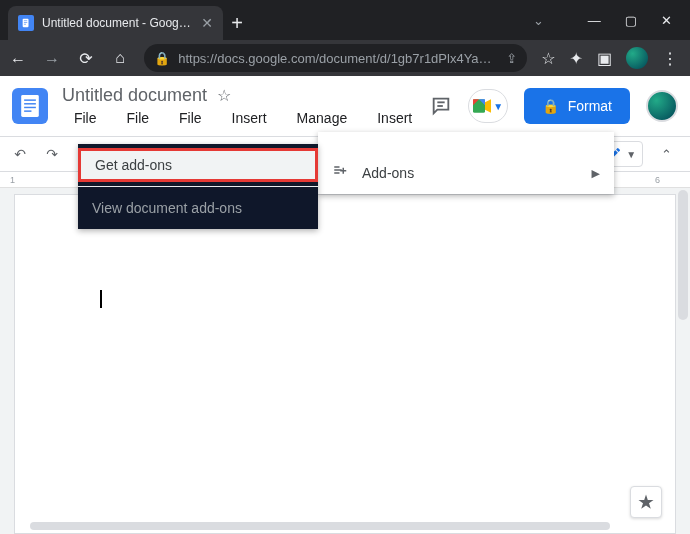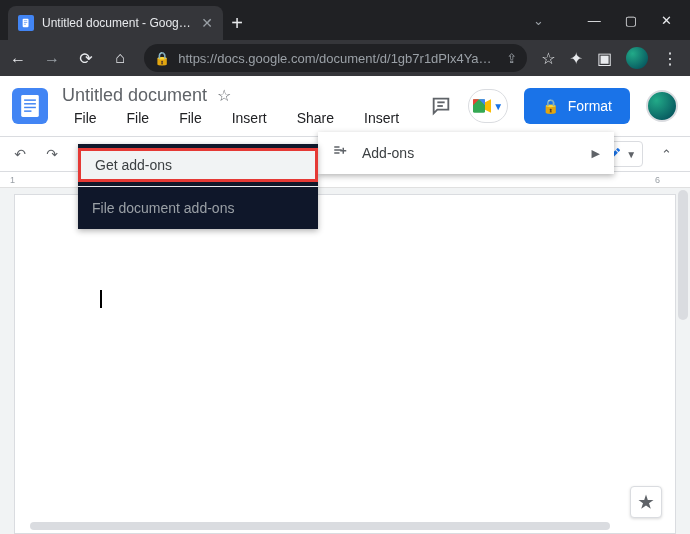--- a/index.html
+++ b/index.html
@@ -66,21 +66,21 @@
 
   
   .dropdown1 { position:absolute; left: 78px; top: 144px; width: 240px; background:#0f172a; box-shadow: 0 2px 6px rgba(0,0,0,0.3); z-index:10; padding: 6px 0; }
   .dd-item { height: 30px; display:flex; align-items:center; padding: 0 14px; font-size:14px; color:#3c4043; }
   .dd-item.disabled { color:#9aa0a6; }
   .dd-item.highlighted { background:#f1f3f4; }
   .dd-item.boxed { border: 3px solid #e53935; margin: -2px 0px; height: 34px; }
   .dd-sep { height:1px; background:#e8eaed; margin:6px 0; }
 
   .dropdown2 { position:absolute; left: 318px; top: 132px; width: 296px; background:#fff; box-shadow: 0 2px 6px rgba(0,0,0,0.3); z-index:9; padding: 6px 0; }
-  .dd2-item { height: 30px; display:flex; align-items:center; padding: 0 14px; font-size:14px; color:#3c4043; gap:12px; }
+  .dd2-item { height: 30px; display:flex; align-items:center; padding: 0 14px; font-size:14px; color:#3c4043; gap:12px;margin-top:20px; }
   .dd2-item .arrow-r { margin-left:auto; font-size:11px; color:#5f6368; }
   .dd2-icon { width:18px; height:18px; display:flex; align-items:center; justify-content:center; }
 
   
   .feedback-btn { position:absolute; right: 28px; bottom: 16px; width:32px; height:32px; background:#fff; border:1px solid #dadce0; border-radius:4px; display:flex; align-items:center; justify-content:center; color:#5f6368; box-shadow:0 1px 3px rgba(0,0,0,0.15); }
 
   
   .scrollbar-v { position:absolute; right:0; top:190px; width:14px; bottom:0; background:transparent; }
   .scrollbar-thumb { position:absolute; right:2px; top:0; width:10px; height:130px; background:#dadce0; border-radius:5px; }
   .scrollbar-h { position:absolute; left:30px; bottom:4px; right:80px; height:8px; background:#dadce0; border-radius:4px; }
@@ -143,21 +143,21 @@
   <div class="title-block">
     <div class="title-row">
       <span class="doc-title">Untitled document</span>
       <span class="star">☆</span>
     </div>
     <div class="menus">
       <span class="menu-item">File</span>
       <span class="menu-item">File</span>
       <span class="menu-item">File</span>
       <span class="menu-item">Insert</span>
-      <span class="menu-item">Share</span>
+      <span class="menu-item">Manage</span>
       <span class="menu-item">Insert</span>
     </div>
   </div>
   <div class="docs-header-right">
     <div class="comment-icon">
       <svg viewBox="0 0 24 24" width="22" height="22">
           <path fill="none" stroke="#5f6368" stroke-width="2" d="M4 4h16v12H8l-4 4V4z"></path>
           <line x1="8" y1="8" x2="16" y2="8" stroke="#5f6368" stroke-width="2"></line>
           <line x1="8" y1="12" x2="14" y2="12" stroke="#5f6368" stroke-width="2"></line>
         </svg>
@@ -203,21 +203,21 @@
 </div>
 
 <div class="cursor"></div>
 
 <div class="dropdown1">
   <div class="dd-item highlighted boxed">
     <span>Get add-ons</span>
   </div>
   <div class="dd-sep"></div>
   <div class="dd-item disabled">
-    <span>File document add-ons</span>
+    <span>View document add-ons</span>
   </div>
 </div>
 
 <div class="dropdown2">
   <div class="dd2-item">
     <span class="dd2-icon">
       <svg viewBox="0 0 24 24" width="18" height="18">
           <rect x="3" y="3" width="7" height="2" fill="#5f6368"></rect>
           <rect x="3" y="7" width="10" height="2" fill="#5f6368"></rect>
           <rect x="3" y="11" width="7" height="2" fill="#5f6368"></rect>

